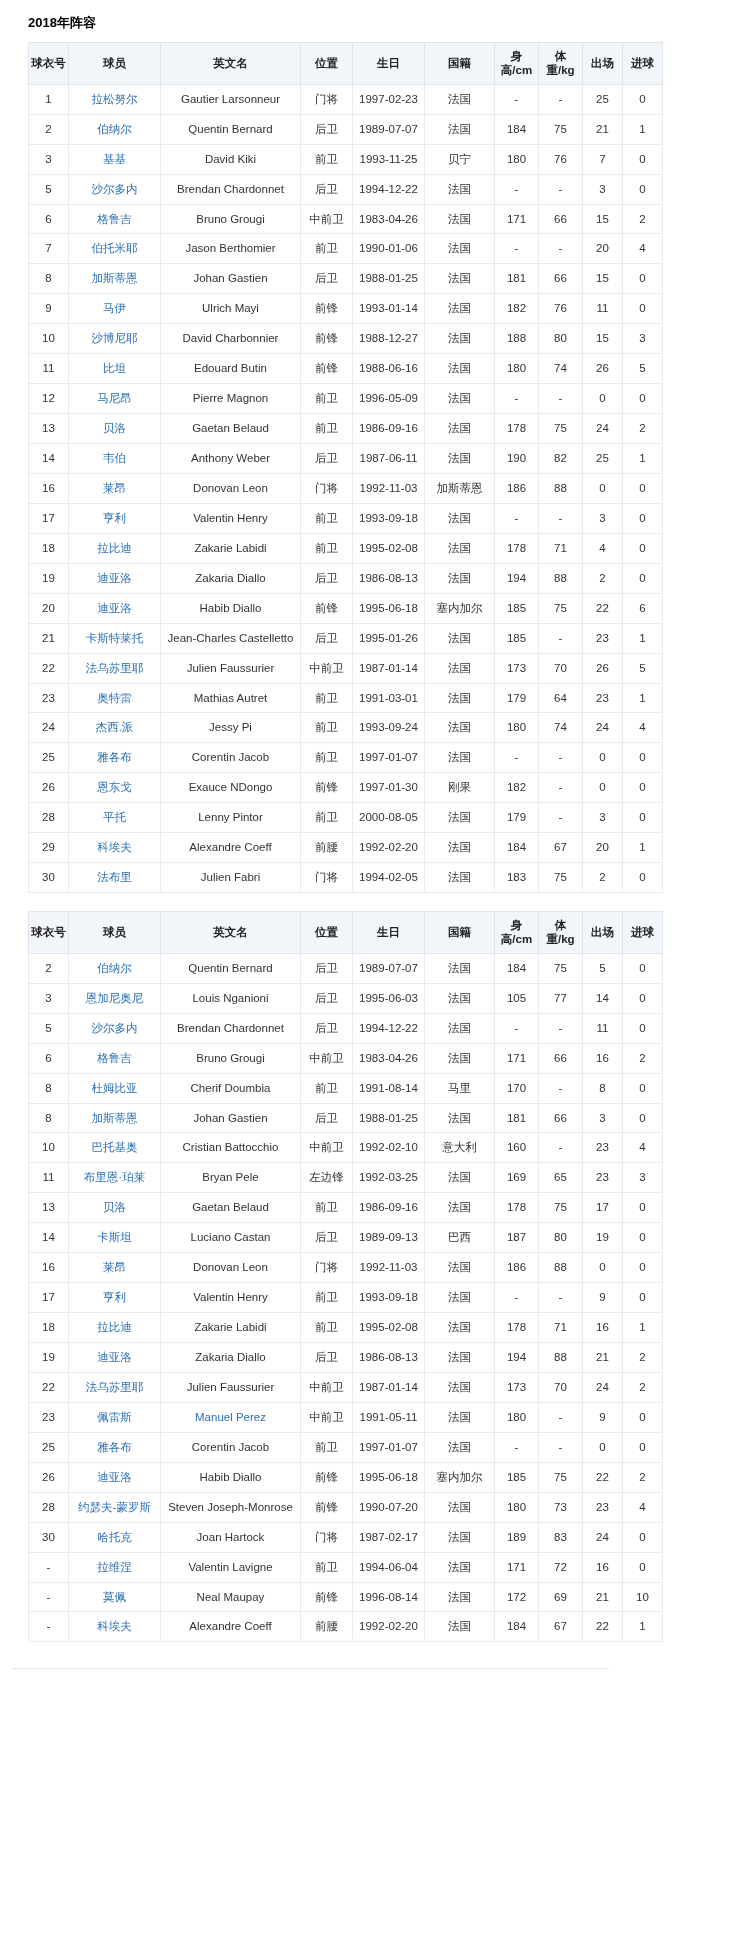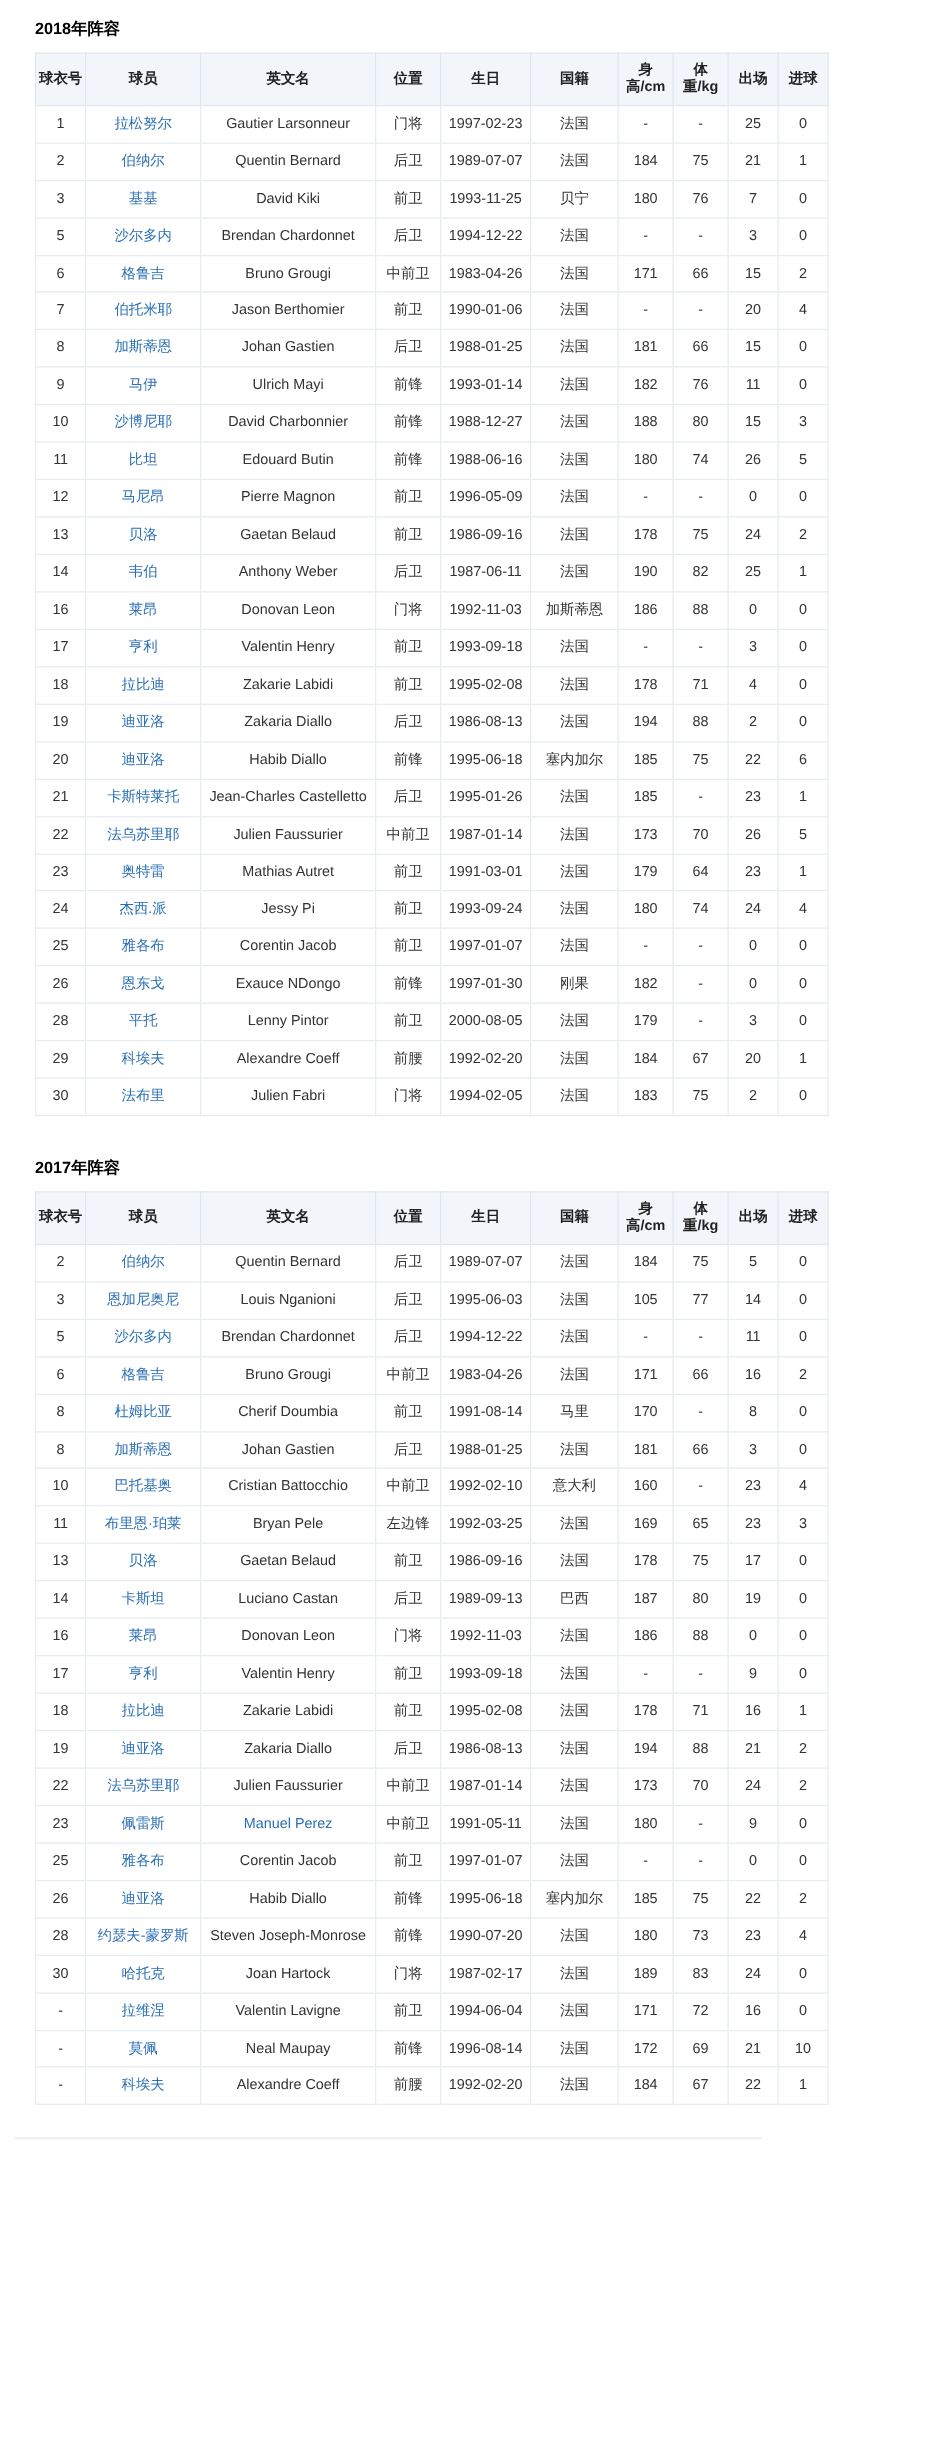--- a/index.html
+++ b/index.html
@@ -441,21 +441,20 @@
             <td class="app">2</td>
             <td class="gl">0</td>
           </tr>
         </tbody>
     </table>
   </div>
 
   <div class="spacer"></div>
 
   <div class="section">
-    <div class="section-title">2017年阵容</div>
     <table class="roster">
       <colgroup>
         <col class="col-num">
           <col class="col-zh">
           <col class="col-en">
           <col class="col-pos">
           <col class="col-bd">
         <col class="col-nat">
           <col class="col-ht">
           <col class="col-wt">

